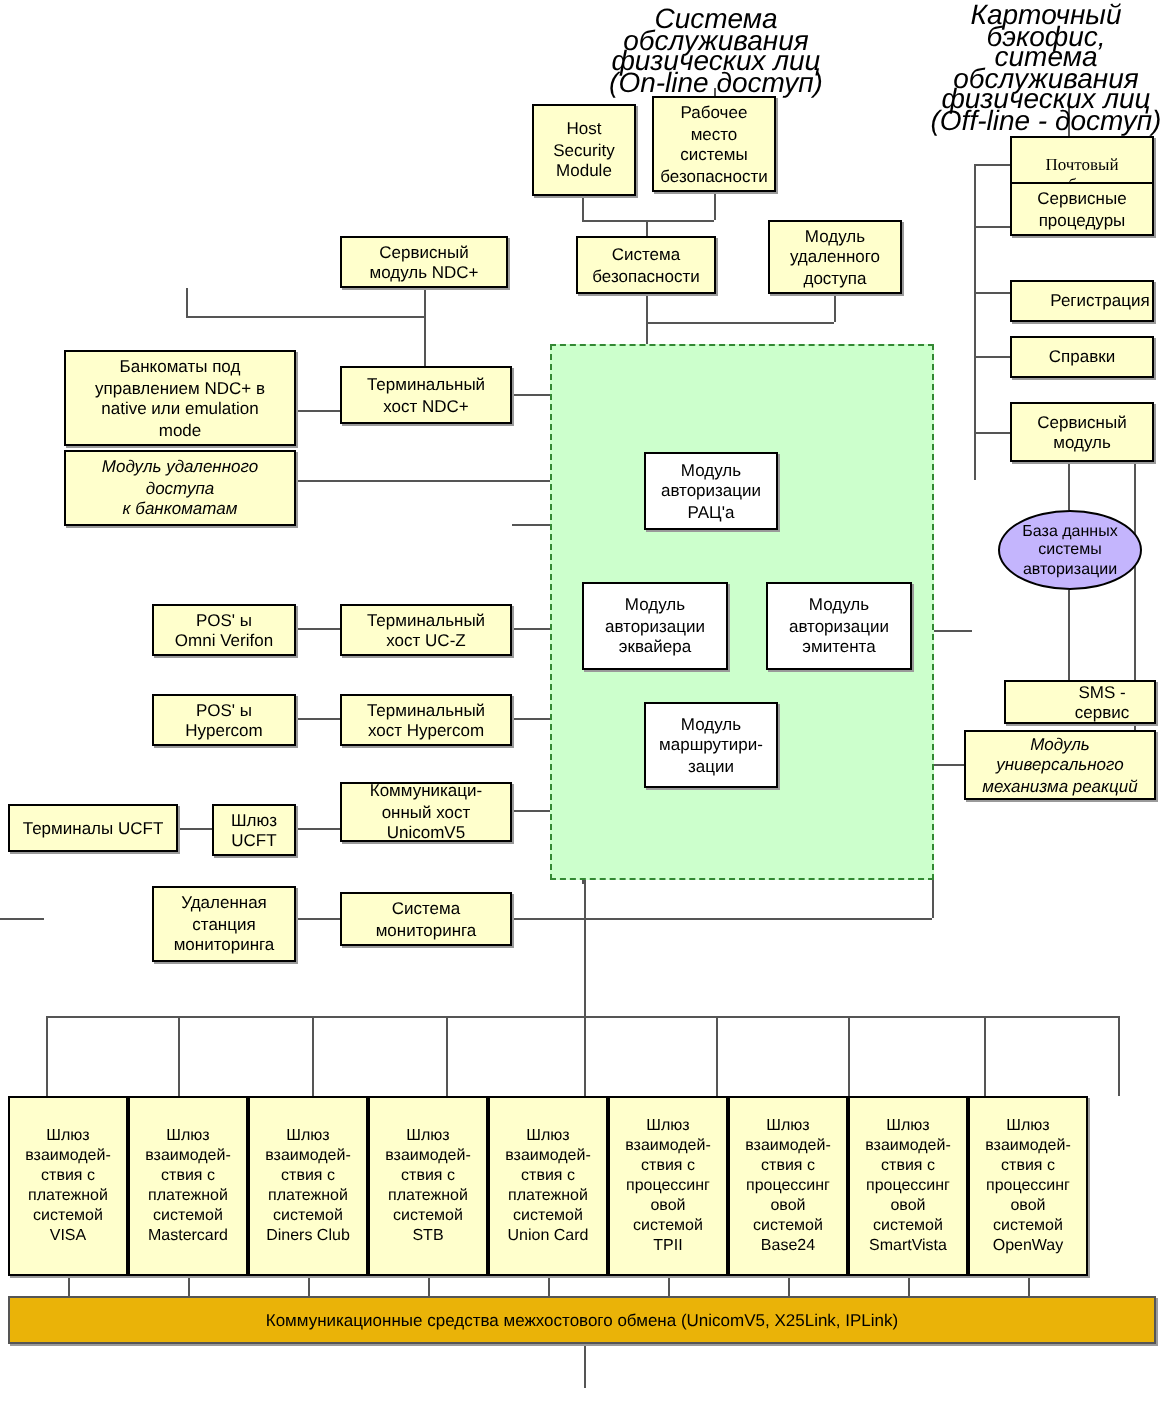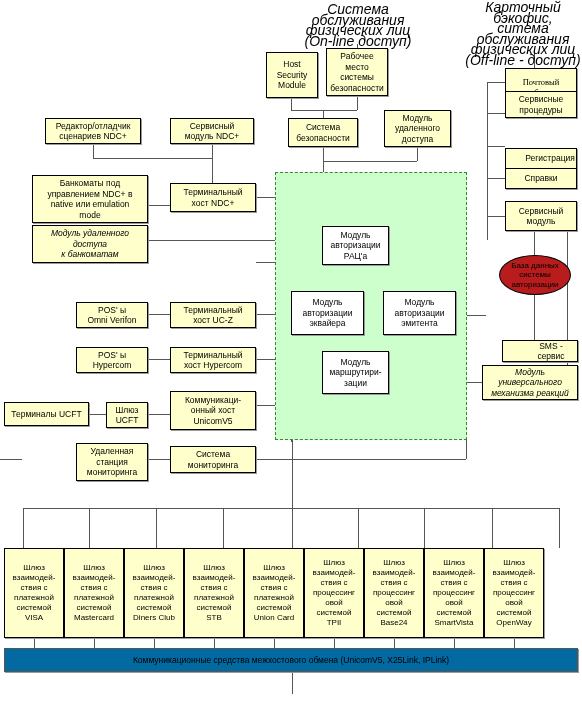--- a/index.html
+++ b/index.html
@@ -46,32 +46,32 @@
     line-height:11px;
     color:#000;
     z-index:5;
     white-space:pre-line;
   }
   .core-node{background:#ffffff;}
   
   .ellipse{
     position:absolute;
     box-sizing:border-box;
-    background:#b91c1c;
+    background:#c4b5fd;
     border:1px solid #000;
     border-radius:50%;
     display:flex;align-items:center;justify-content:center;
     text-align:center;font-size:8px;line-height:9.5px;
     white-space:pre-line;z-index:6;
   }
   
   #combar{
     position:absolute;
     box-sizing:border-box;
-    background:#0369a1;
+    background:#eab308;
     border:1px solid #555;
     box-shadow:1px 1px 0 #9a9a9a;
     display:flex;align-items:center;justify-content:center;
     font-size:8.5px;color:#000;z-index:6;
   }
   
   .caption{
     position:absolute;
     font-style:italic;
     font-size:14px;
@@ -213,22 +213,20 @@
   <div class="node core-node" style="left:291px;top:291px;width:73px;height:44px;">Модуль
 авторизации
 эквайера</div>
   <div class="node core-node" style="left:383px;top:291px;width:73px;height:44px;">Модуль
 авторизации
 эмитента</div>
   <div class="node core-node" style="left:322px;top:351px;width:67px;height:43px;">Модуль
 маршрутири-
 зации</div>
 
-  <div class="node" style="left:45px;top:118px;width:96px;height:26px;">Редактор/отладчик
-сценариев NDC+</div>
   <div class="node" style="left:170px;top:118px;width:84px;height:26px;">Сервисный
 модуль NDC+</div>
   <div class="node" style="left:32px;top:175px;width:116px;height:48px;">Банкоматы под
 управлением NDC+ в
 native или emulation
 mode</div>
   <div class="node" style="left:170px;top:183px;width:86px;height:29px;">Терминальный
 хост NDC+</div>
   <div class="node italic" style="left:32px;top:225px;width:116px;height:38px;">Модуль удаленного
 доступа
@@ -237,34 +235,34 @@
 Omni Verifon</div>
   <div class="node" style="left:170px;top:302px;width:86px;height:26px;">Терминальный
 хост UC-Z</div>
   <div class="node" style="left:76px;top:347px;width:72px;height:26px;">POS' ы
 Hypercom</div>
   <div class="node" style="left:170px;top:347px;width:86px;height:26px;">Терминальный
 хост Hypercom</div>
   <div class="node" style="left:4px;top:402px;width:85px;height:24px;">Терминалы UCFT</div>
   <div class="node" style="left:106px;top:402px;width:42px;height:26px;">Шлюз
 UCFT</div>
-  <div class="node" style="left:170px;top:391px;width:86px;height:39px;">Коммуникаци-
+  <div class="node" style="left:170px;top:391px;width:86px;height:30px;">Коммуникаци-
 онный хост
 UnicomV5</div>
   <div class="node" style="left:76px;top:443px;width:72px;height:38px;">Удаленная
 станция
 мониторинга</div>
   <div class="node" style="left:170px;top:446px;width:86px;height:27px;">Система
 мониторинга</div>
 
   <div class="node" style="left:505px;top:68px;width:72px;height:38px;font-family:Liberation Serif, serif;">Почтовый
 обмен</div>
   <div class="node" style="left:505px;top:91px;width:72px;height:27px;">Сервисные
 процедуры</div>
-  <div class="node" style="left:505px;top:148px;width:72px;height:21px;padding-left:20px;">Регистрация</div>
+  <div class="node" style="left:505px;top:140px;width:72px;height:21px;padding-left:20px;">Регистрация</div>
   <div class="node" style="left:505px;top:168px;width:72px;height:21px;">Справки</div>
   <div class="node" style="left:505px;top:201px;width:72px;height:30px;">Сервисный
 модуль</div>
   <div class="node" style="left:502px;top:340px;width:76px;height:22px;padding-left:24px;">SMS - сервис</div>
   <div class="node italic" style="left:482px;top:365px;width:96px;height:35px;">Модуль
 универсального
 механизма реакций</div>
 
   <div class="ellipse" style="left:499px;top:255px;width:72px;height:40px;">База данных
 системы

